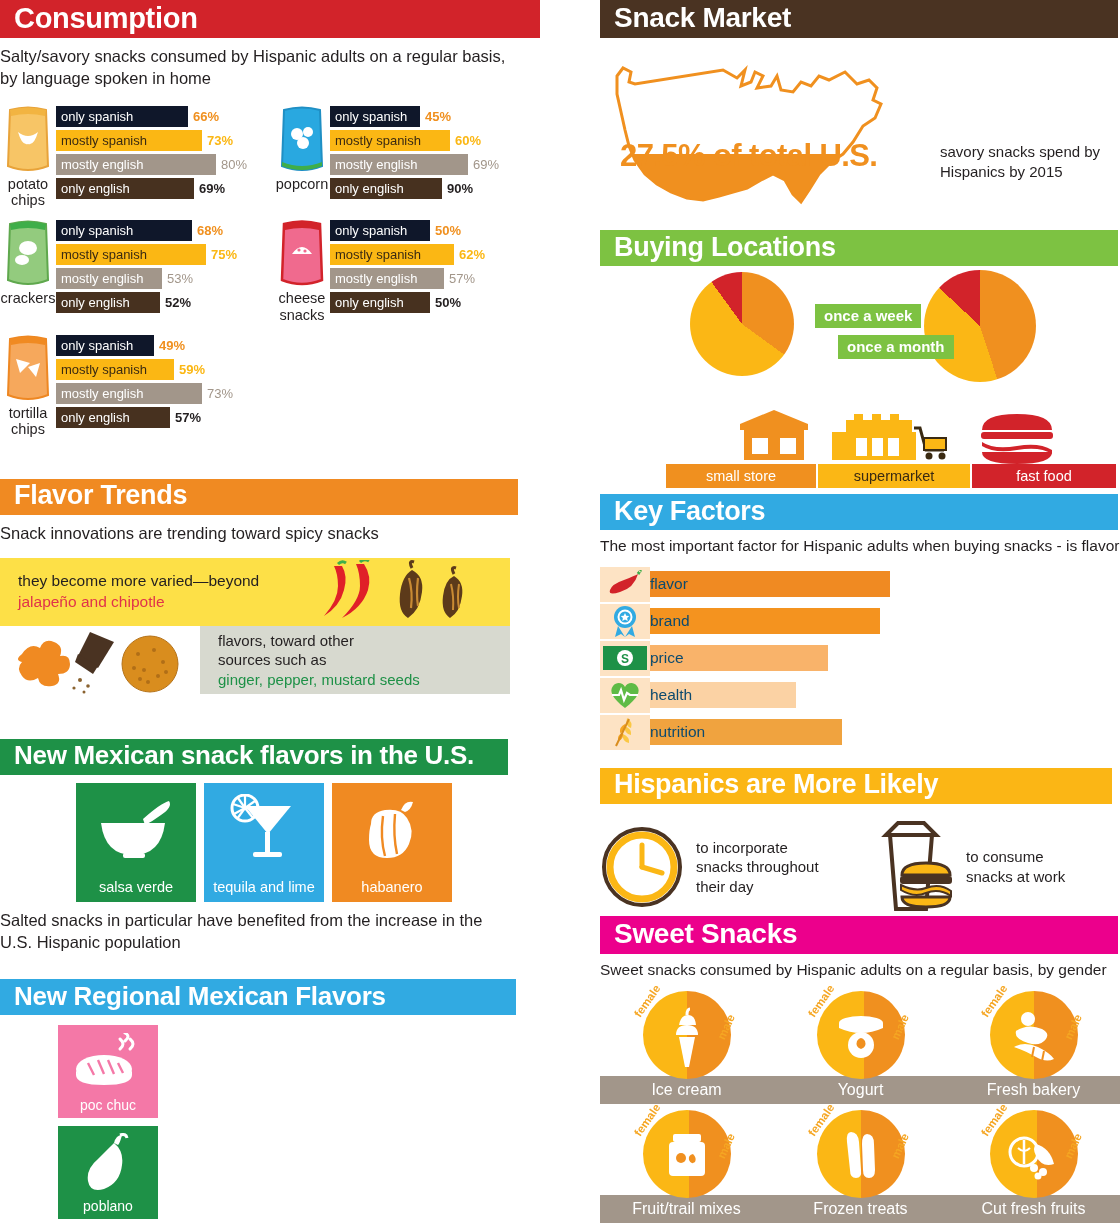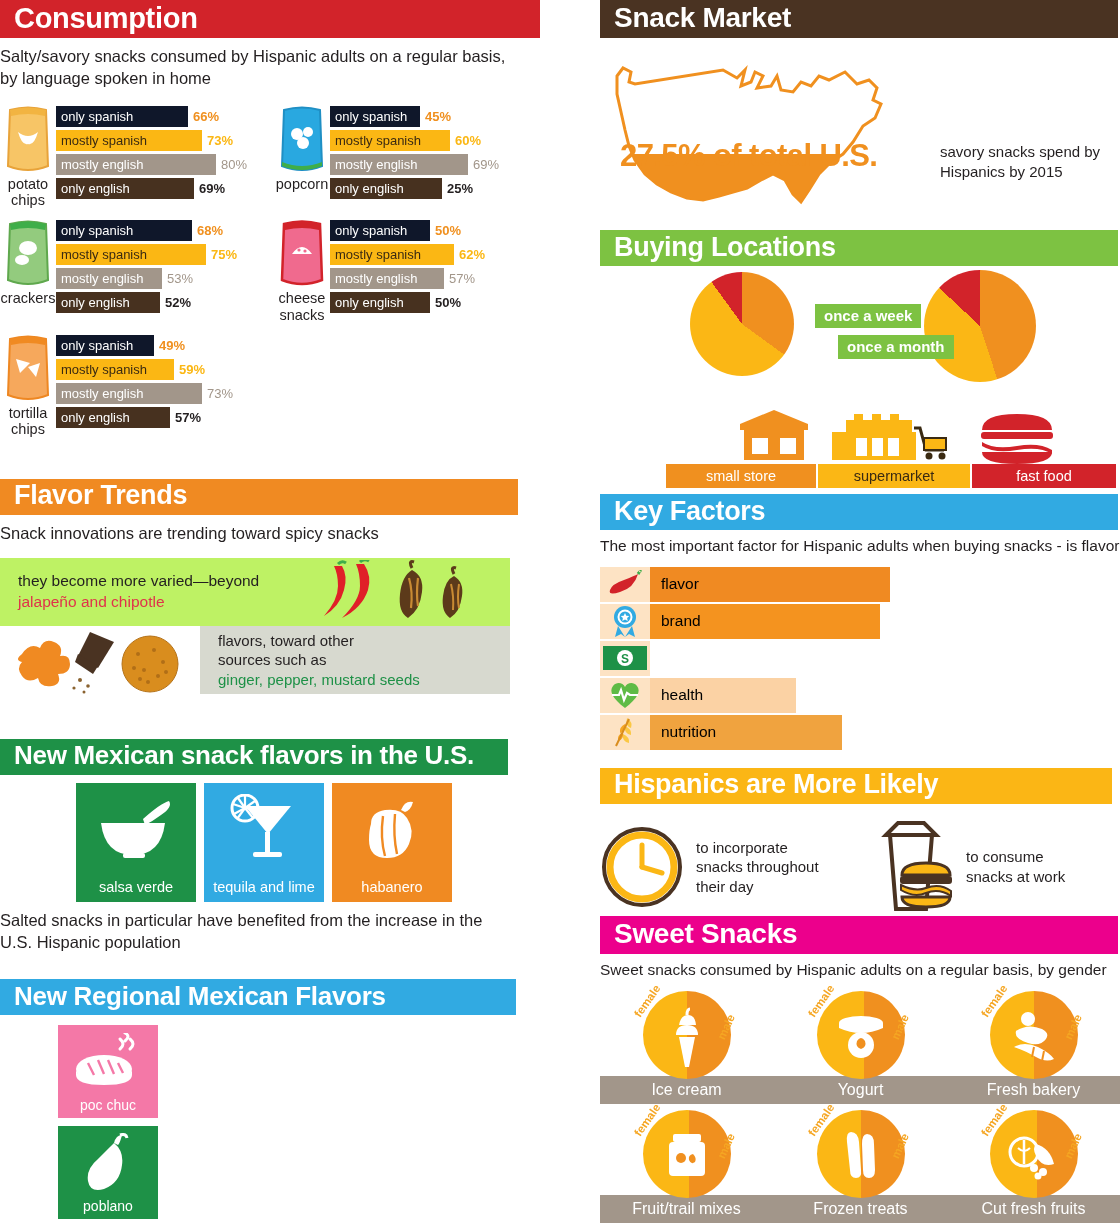--- a/index.html
+++ b/index.html
@@ -61,21 +61,21 @@
   .bar.b3 { background: #A2968A; }
   .bar.b4 { background: #47311F; }
   .pct { font-size: 13px; font-weight: bold; margin-left: 5px; }
   .pct.p1 { color: #F0901F; }
   .pct.p2 { color: #FBB714; }
   .pct.p3 { color: #A2968A; font-weight: normal; }
   .pct.p4 { color: #231f20; }
 
   
   .ft-pink {
-    background: #bef264; height: 68px; margin-top: 14px;
+    background: #fde047; height: 68px; margin-top: 14px;
     display: flex; align-items: center; padding-left: 18px; position: relative;
   }
   .ft-pink .txt { font-size: 15.5px; line-height: 1.35; color: #231f20; }
   .ft-pink .txt .hl { color: #E0334A; }
   .ft-gray {
     background: #D7D9CF; height: 68px; margin-left: 200px;
     display: flex; align-items: center; padding-left: 18px; position: relative;
   }
   .ft-gray .txt { font-size: 15px; line-height: 1.28; color: #231f20; }
   .ft-gray .txt .hl { color: #1E9147; }
@@ -140,22 +140,22 @@
   .loc.l3 { background: #D2232A; }
 
   
   .kf-rows { margin-top: 10px; }
   .kf-row { display: flex; align-items: center; height: 35px; margin-bottom: 2px; }
   .kf-ico {
     width: 50px; height: 35px; background: #FDE3C4; flex: 0 0 50px;
     display: flex; align-items: center; justify-content: center;
   }
   .kf-bar {
-    height: 35px; display: flex; align-items: center;
-    padding-left: 11px; font-size: 15.5px; color: #000000;
+    height: 26px; display: flex; align-items: center;
+    font-size: 15.5px; color: #0c4a6e;
   }
   .kf-bar.k1 { background: #F08A22; }
   .kf-bar.k2 { background: #F4931F; }
   .kf-bar.k3 { background: #F9B36A; }
   .kf-bar.k4 { background: #FBD2A4; }
   .kf-bar.k5 { background: #F0A33F; }
 
   
   .likely { display: flex; margin-top: 8px; height: 110px; }
   .likely .item { display: flex; align-items: center; }
@@ -250,21 +250,21 @@
             <div class="barline">
               <div class="bar b2" style="width:120px;">mostly spanish</div>
               <span class="pct p2">60%</span>
             </div>
             <div class="barline">
               <div class="bar b3" style="width:138px;">mostly english</div>
               <span class="pct p3">69%</span>
             </div>
             <div class="barline">
               <div class="bar b4" style="width:112px;">only english</div>
-              <span class="pct p4">25%</span>
+              <span class="pct p4">90%</span>
             </div>
           </div>
         </div>
       </div>
 
       <div class="cons-row" style="margin-top:10px;">
 
         <div class="snackgrp">
           <div class="snack-icon-col">
             <svg class="bag" viewBox="0 0 48 72">
@@ -696,20 +696,21 @@
         <div class="kf-bar k2" style="width:230px;">brand</div>
       </div>
       <div class="kf-row">
         <div class="kf-ico">
           <svg width="46" height="26" viewBox="0 0 46 26">
             <rect x="1" y="1" width="44" height="24" fill="#1E9147"></rect>
             <circle cx="23" cy="13" r="8" fill="#fff"></circle>
             <text x="23" y="18" font-size="12" font-family="Liberation Sans, sans-serif" font-weight="bold" fill="#1E9147" text-anchor="middle">S</text>
           </svg>
         </div>
+        <div class="kf-bar k3" style="width:178px;">price</div>
       </div>
       <div class="kf-row">
         <div class="kf-ico">
           <svg width="34" height="30" viewBox="0 0 34 30">
             <path d="M17 28 C4 18 1 11 5 6 C9 1 15 3 17 7 C19 3 25 1 29 6 C33 11 30 18 17 28 Z" fill="#5FBB46"></path>
             <path d="M4 15 L11 15 L13 10 L16 20 L19 13 L22 15 L30 15" stroke="#fff" stroke-width="2.2" fill="none"></path>
           </svg>
         </div>
         <div class="kf-bar k4" style="width:146px;">health</div>
       </div>

